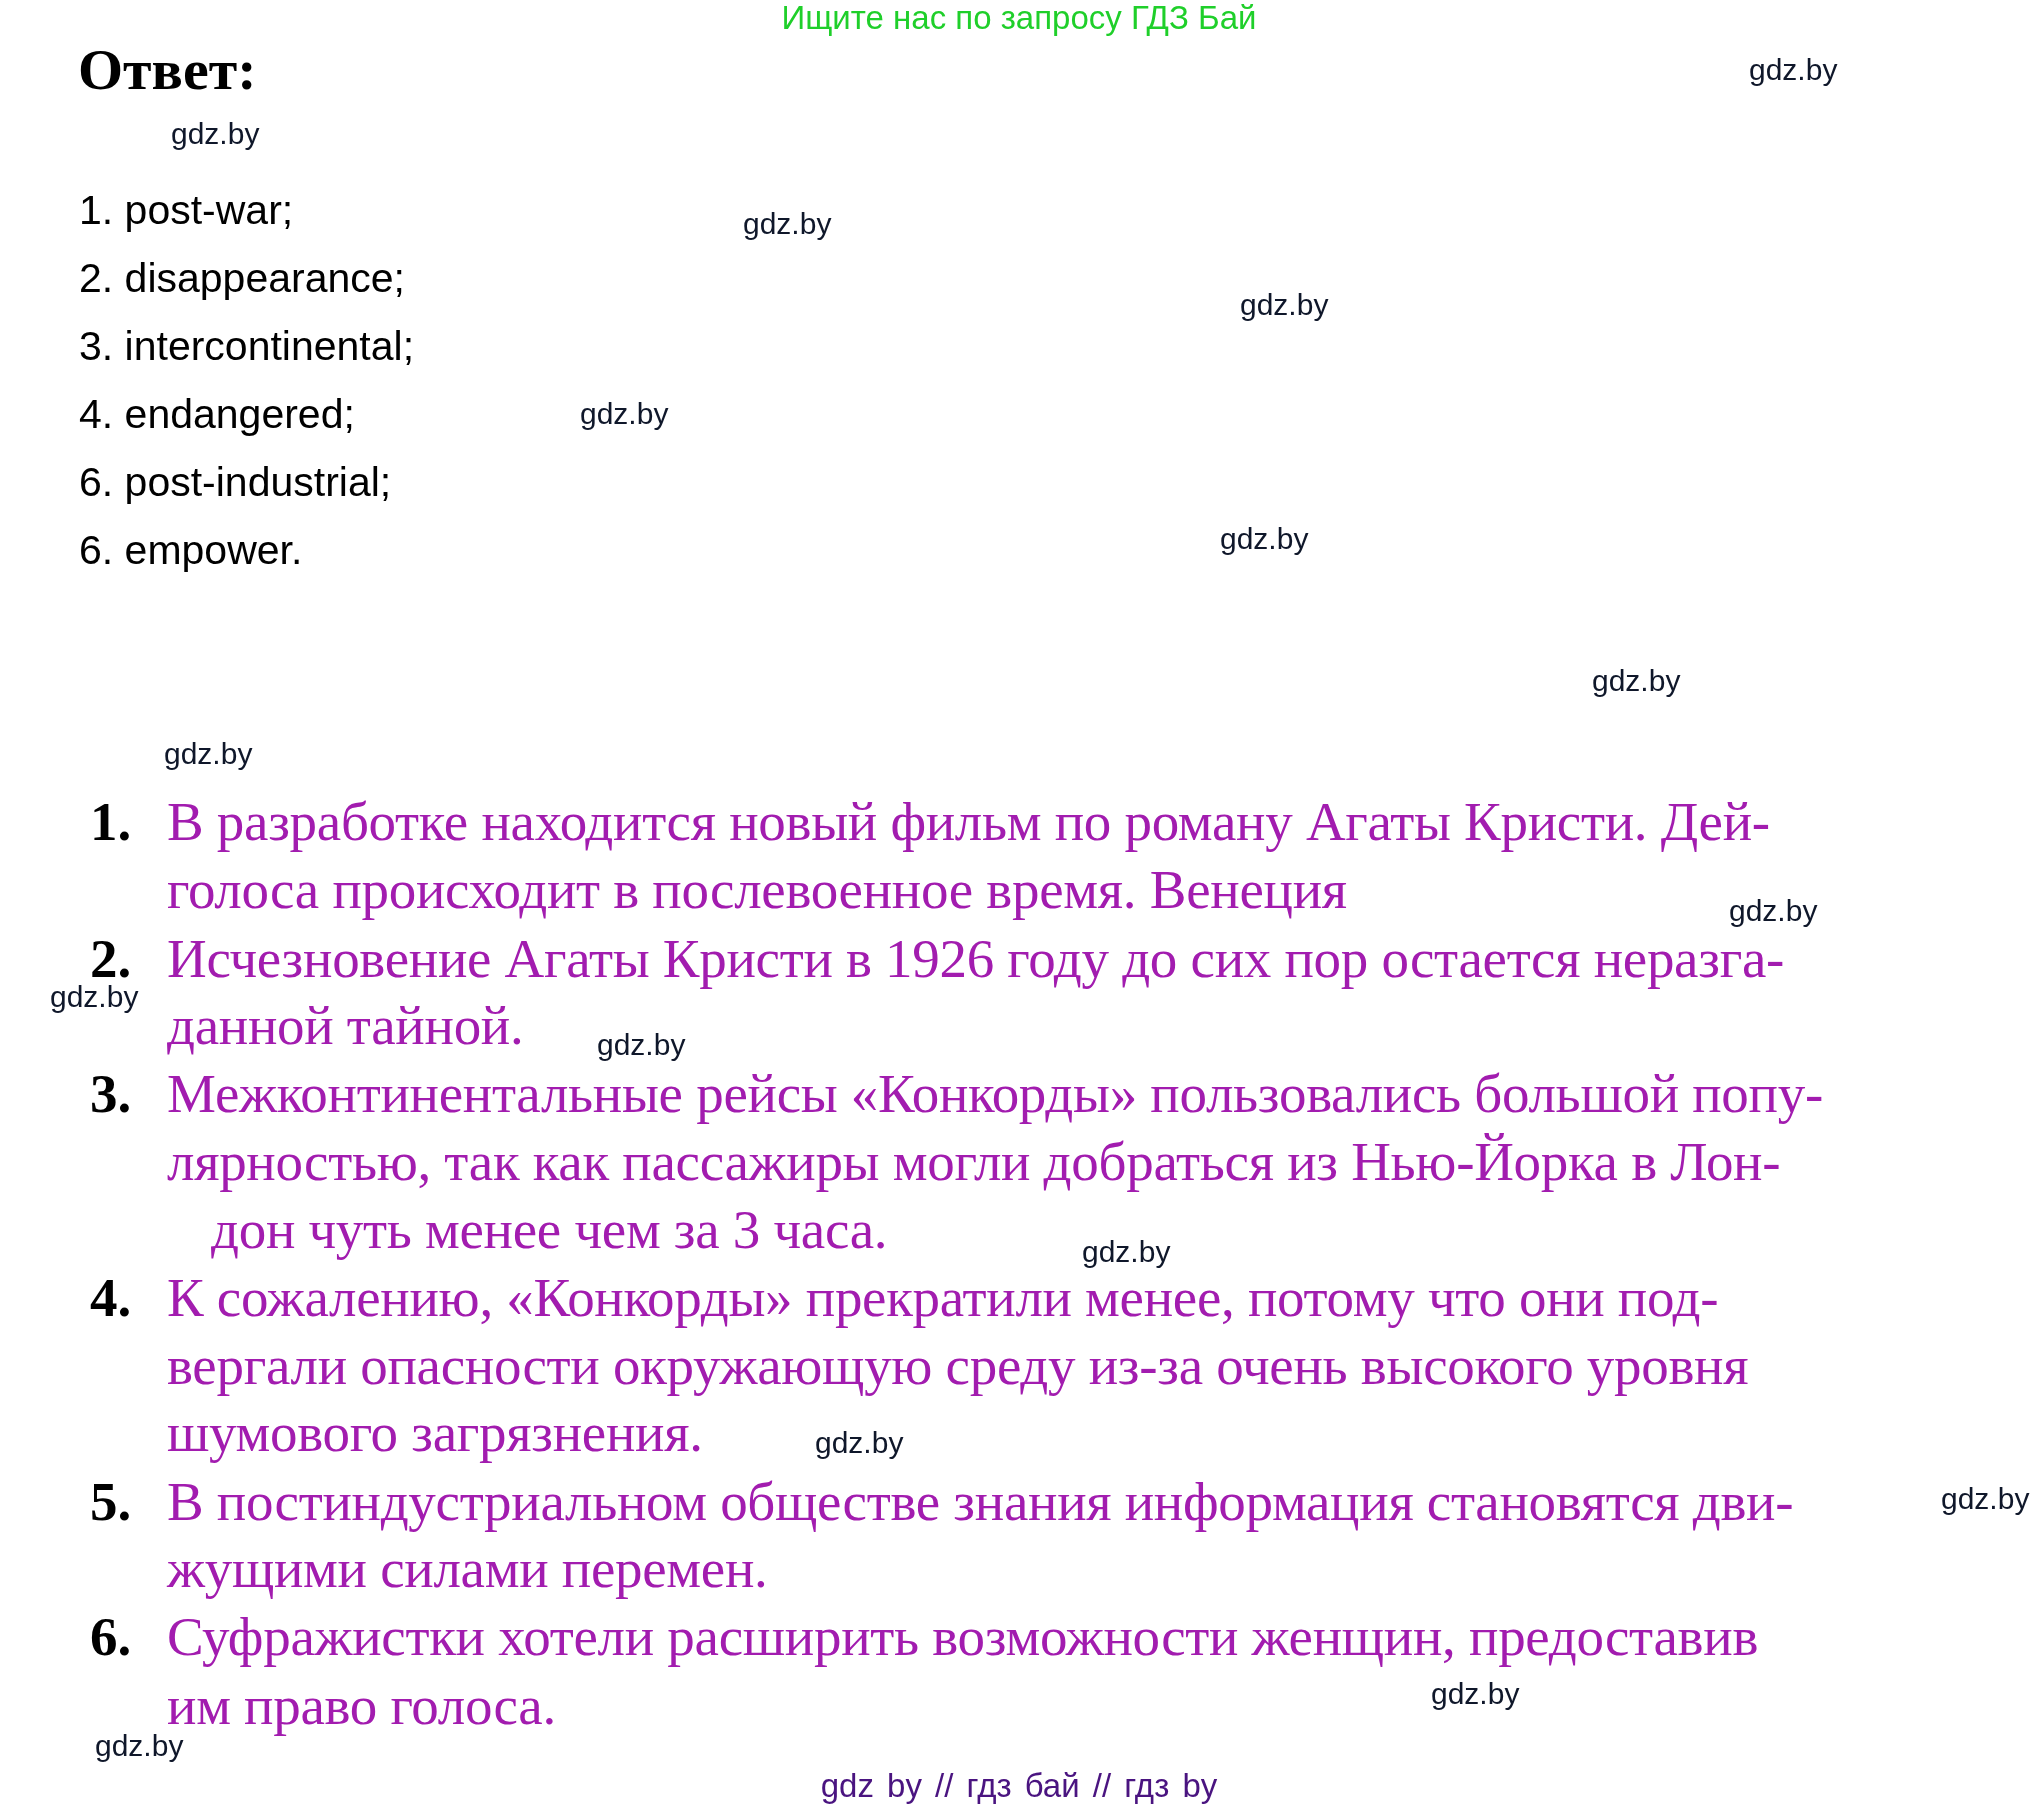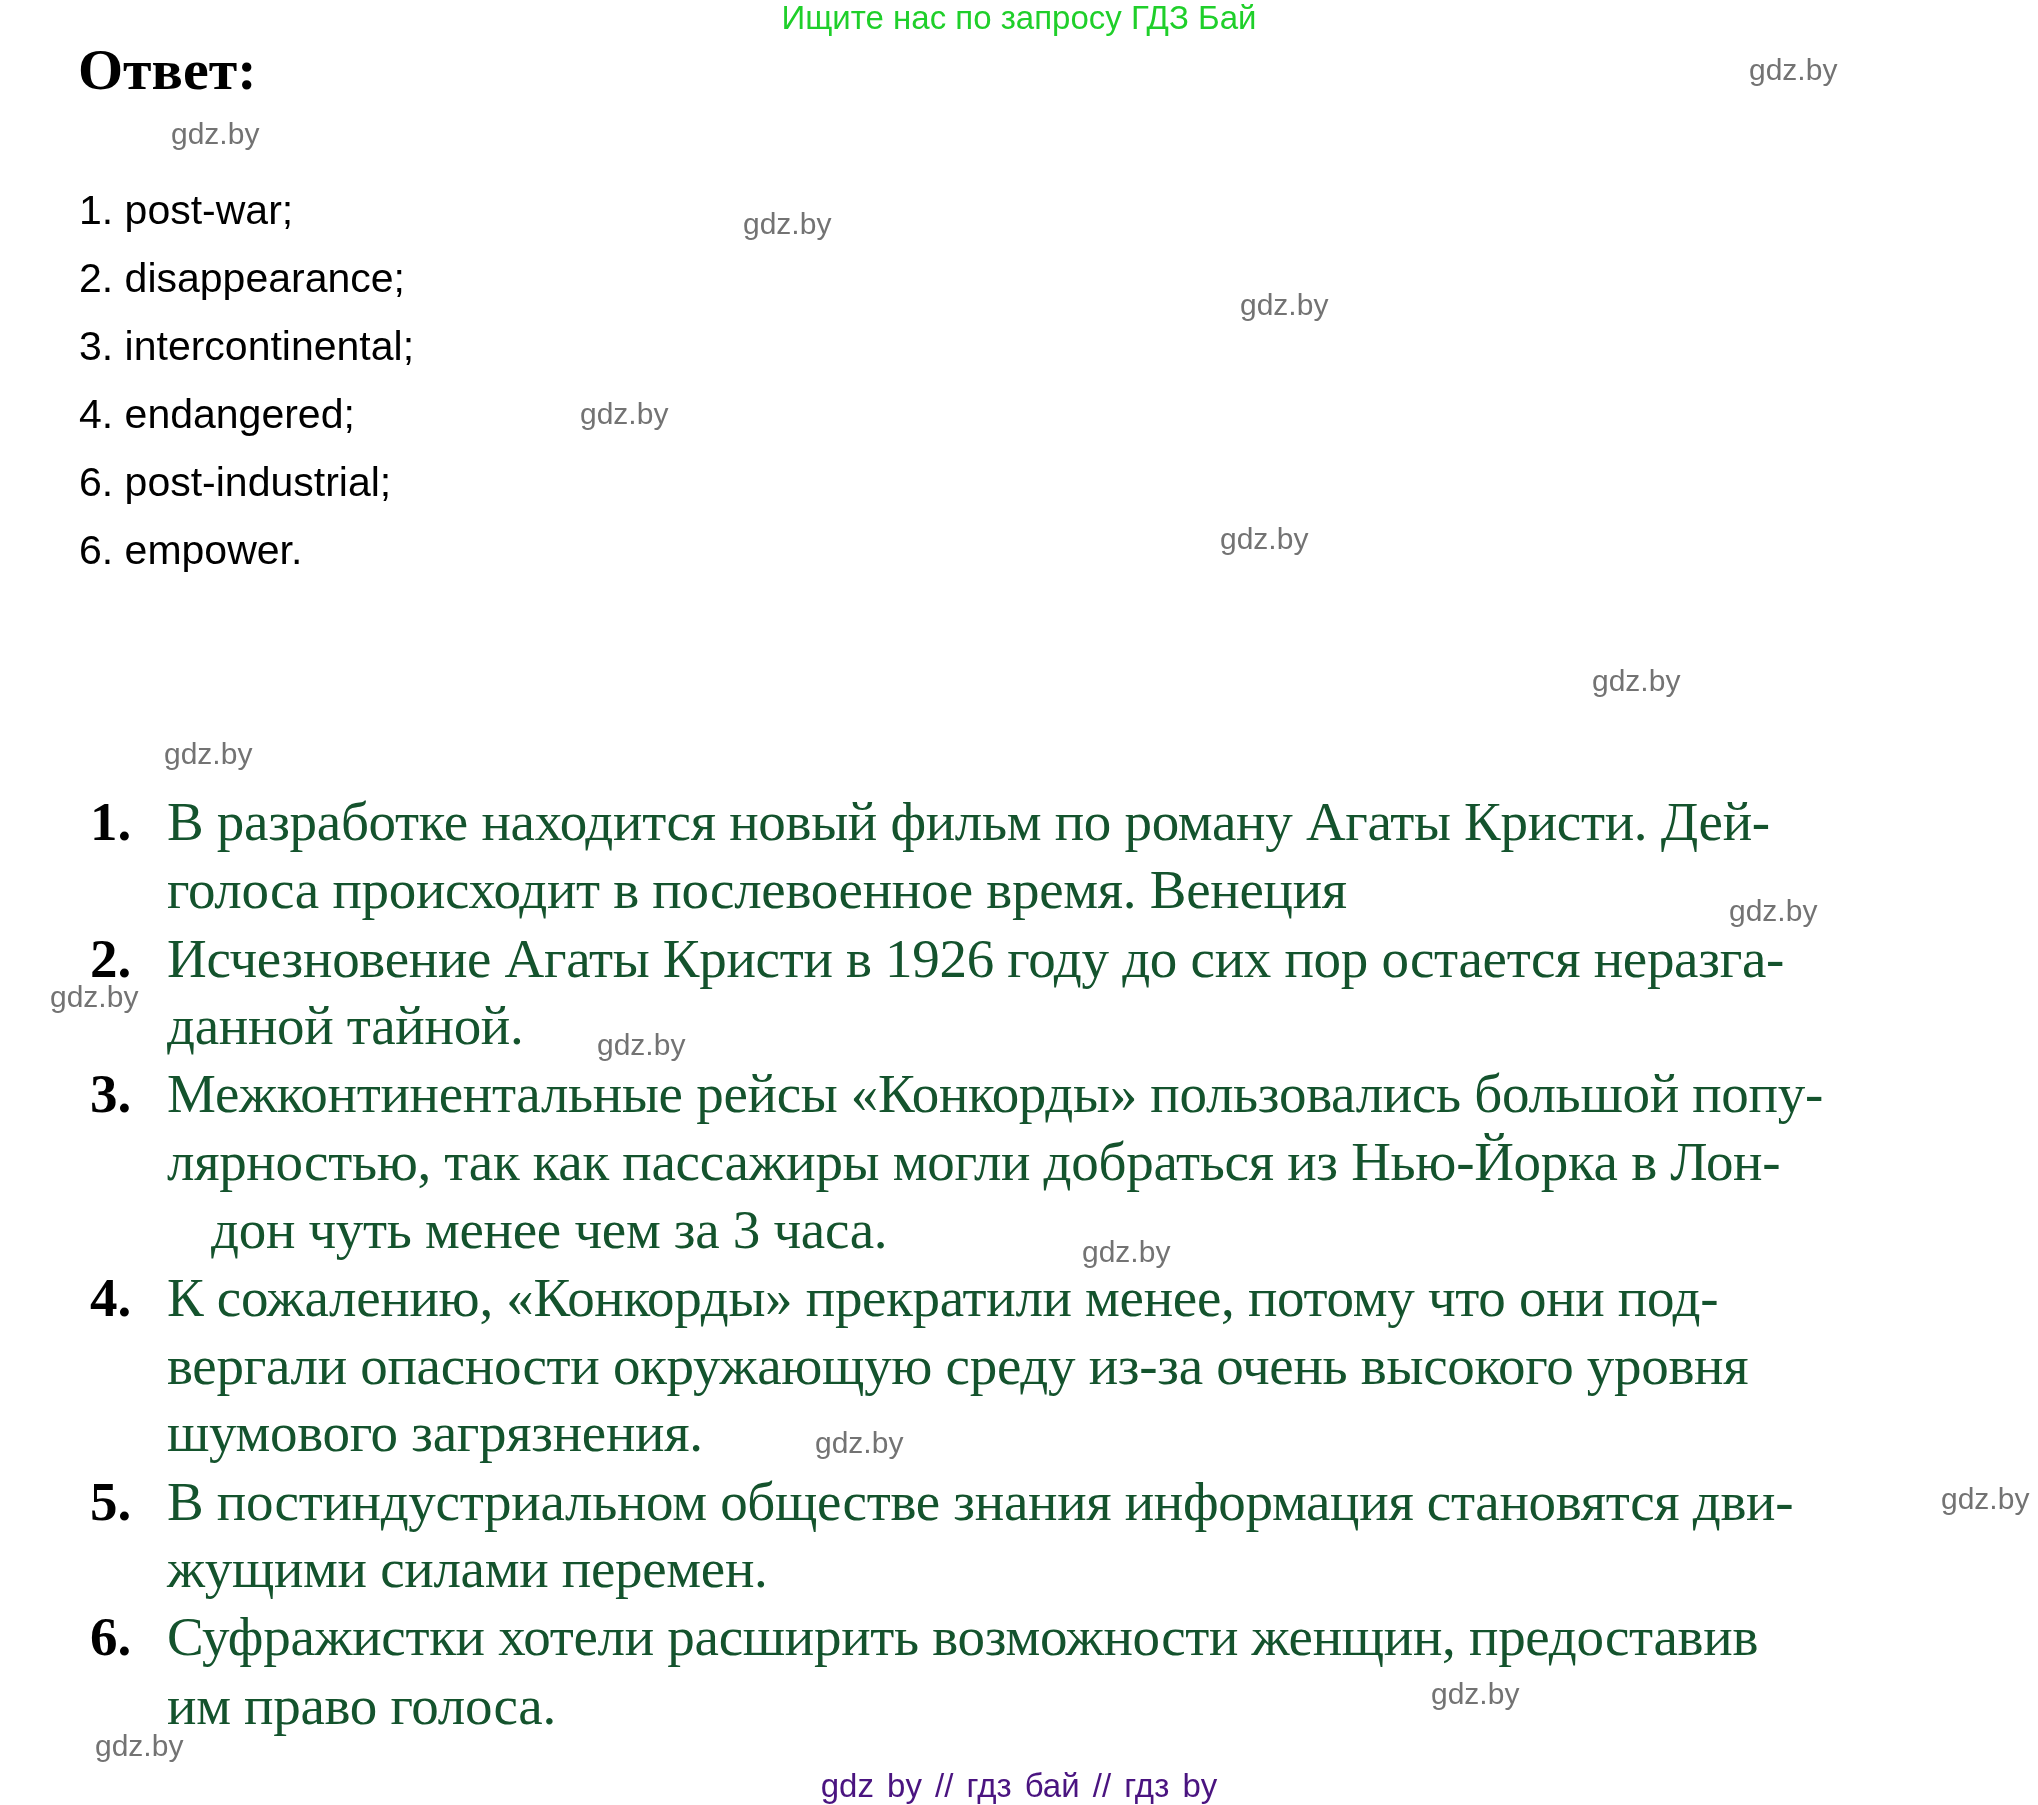--- a/index.html
+++ b/index.html
@@ -21,27 +21,27 @@
     font-family: Liberation Sans, sans-serif; font-size: 41px; line-height: 64px; color: #000;
     white-space: nowrap;
   }
   .tr-num {
     position: absolute; left: 90px; width: 60px;
     font-family: "Liberation Serif", serif; font-weight: bold; font-size: 55px;
     line-height: 64px; color: #000;
   }
   .tr-line {
     position: absolute; left: 167px;
-    font-family: "Liberation Serif", serif; font-size: 55px; line-height: 64px; color: #14532d;
+    font-family: "Liberation Serif", serif; font-size: 55px; line-height: 64px; color: #a21caf;
     white-space: nowrap; letter-spacing: -0.3px;
   }
   .wm {
     position: absolute;
     font-family: "Liberation Sans", sans-serif; font-size: 30px; line-height: 32px;
-    color: #737373; white-space: nowrap;
+    color: #0f172a; white-space: nowrap;
   }
 </style>
 </head>
 <body>
 
 <div class="page">
 
   <div class="banner top">Ищите нас по запросу ГДЗ Бай</div>
 
   <div class="heading" style="top:38px;">Ответ:</div>

